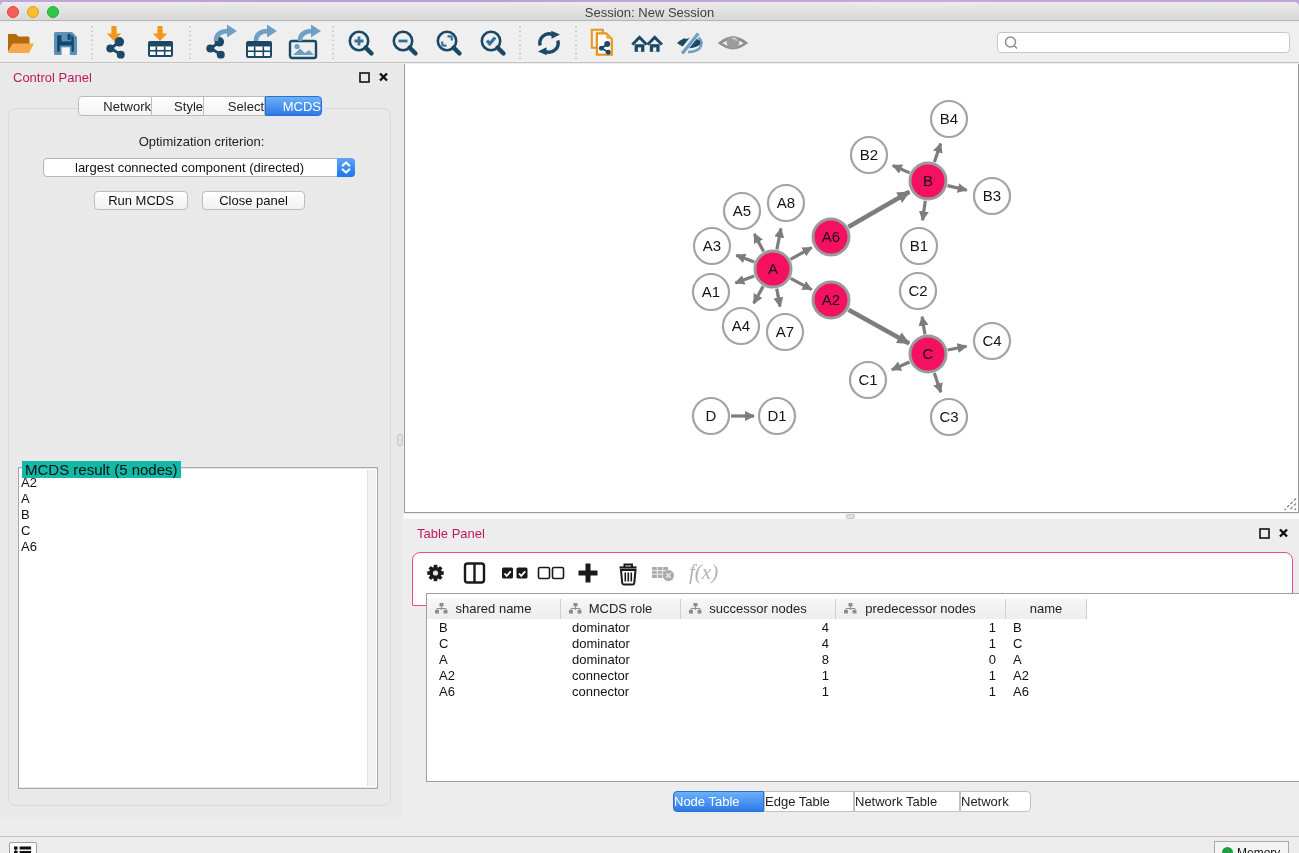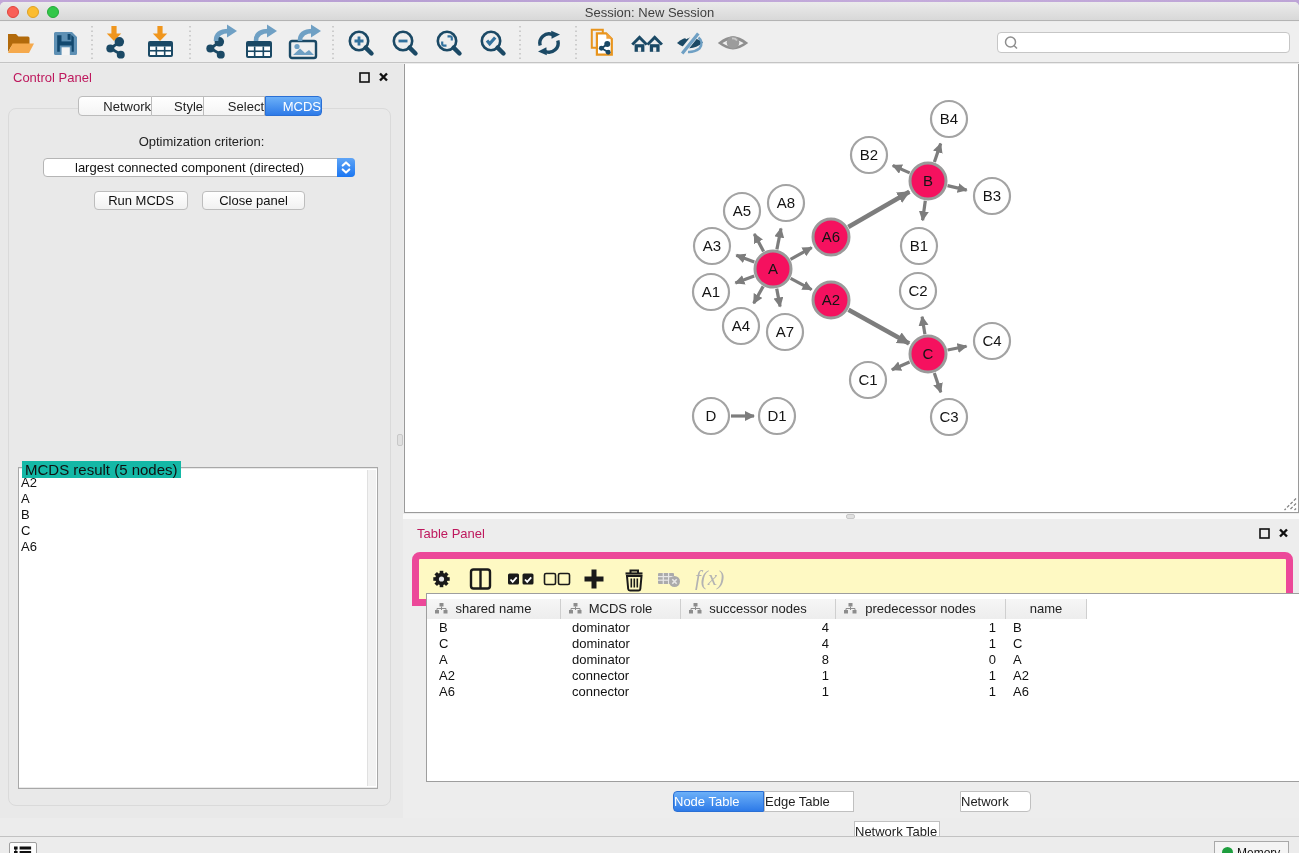--- a/index.html
+++ b/index.html
@@ -31,21 +31,21 @@
 #mcdslist{position:absolute;left:3px;top:8px;width:358px;height:318px;background:#fff}
 #mcdssb{position:absolute;right:1px;top:1px;width:9px;height:316px;background:#f2f2f2;border-left:1px solid #e0e0e0}
 .li{position:absolute;left:5px;font-size:13px;color:#111}
 #statusbar{position:absolute;left:0;top:836px;width:1299px;height:29px;background:#ececec;border-top:1px solid #c2c2c2}
 #gwin{position:absolute;left:404px;top:64px;width:895px;height:449px;background:#fff;border:1px solid #9a9a9a;border-top:none}
 #gtitle{position:absolute;left:-1px;top:-1px;width:895px;height:23px;background:linear-gradient(#ececec,#d7d7d7);
   border:1px solid #9a9a9a;border-bottom:1px solid #b0b0b0;border-radius:4px 4px 0 0}
 #gcontent{position:absolute;left:0;top:23px;width:893px;height:425px;background:#fff;overflow:hidden}
 #mdibg{position:absolute;left:403px;top:64px;width:896px;height:754px;background:#ececec}
 #tpanel{position:absolute;left:403px;top:519px;width:896px;height:299px;background:#ededed}
-#ttools{position:absolute;left:9px;top:33px;width:881px;height:54px;background:#fef9c3;border:7px solid #ec4899;border-radius:8px 8px 0 0}
+#ttools{position:absolute;left:9px;top:33px;width:881px;height:54px;background:#ffffff;border:1px solid #ec4899;border-radius:8px 8px 0 0}
 #ttable{position:absolute;left:23px;top:74px;width:877px;height:189px;background:#fff;border:1px solid #9e9e9e}
 .hcell{position:absolute;top:5px;height:20px;background:linear-gradient(#f6f6f6,#ededed);border-right:1px solid #cfcfcf;
   font-size:13px;color:#222;text-align:center;line-height:20px}
 .cell{position:absolute;font-size:13px;color:#111;height:16px;line-height:16px}
 .btab{position:absolute;top:272px;height:21px;font-size:13px;color:#222;line-height:20px;
   background:#ffffff;border:1px solid #c0c0c0}
 </style></head><body>
 <div id="root">
 <div id="deskTop"></div>
 <div style="position:absolute;left:0;top:846px;width:1299px;height:2px;background:#fafafa"></div>
@@ -420,21 +420,21 @@
 <div class="cell" style="left:409px;top:74px;width:160px;text-align:right">1</div>
 <div class="cell" style="left:586px;top:74px">A2</div>
 <div class="cell" style="left:12px;top:90px">A6</div>
 <div class="cell" style="left:145px;top:90px">connector</div>
 <div class="cell" style="left:254px;top:90px;width:148px;text-align:right">1</div>
 <div class="cell" style="left:409px;top:90px;width:160px;text-align:right">1</div>
 <div class="cell" style="left:586px;top:90px">A6</div>
 </div>
 <div class="btab" style="left:270px;width:91px;border-radius:4px 0 0 4px;background:linear-gradient(#6cb0f8,#2d7ae8);color:#fff;border-color:#2a6fd4;">Node Table</div>
 <div class="btab" style="left:361px;width:90px;">Edge Table</div>
-<div class="btab" style="left:451px;width:86px;margin-top:30px;">Network Table</div>
+<div class="btab" style="left:451px;width:106px;">Network Table</div>
 <div class="btab" style="left:557px;width:71px;border-radius:0 4px 4px 0;">Network</div>
 </div>
 <div id="statusbar">
 <div style="position:absolute;left:9px;top:5px;width:28px;height:21px;background:#fdfdfd;border:1px solid #9e9e9e;border-radius:2px">
 <svg width="18" height="13" style="position:absolute;left:4px;top:3px">
 <g fill="#111">
             <rect x="0" y="0.5" width="3.6" height="3"></rect>
             <rect x="0" y="5" width="3.6" height="3"></rect>
             <rect x="0" y="9.5" width="3.6" height="3"></rect>
 <rect x="1.3" y="3" width="1" height="7.5"></rect>

